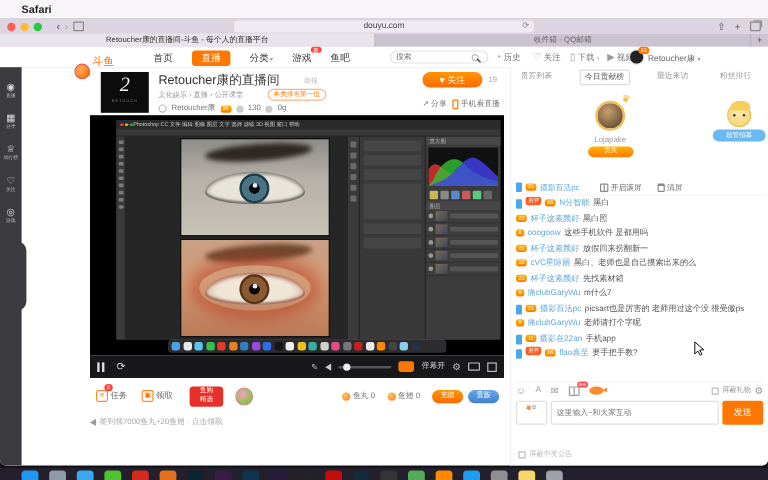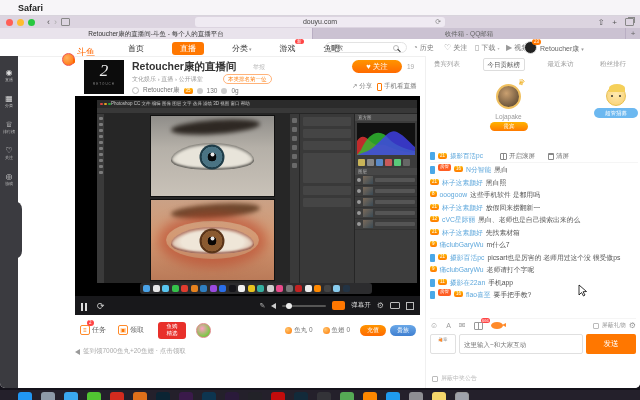--- a/index.html
+++ b/index.html
@@ -31,21 +31,21 @@
 .tab{flex:1;font-size:6.5px;color:#666;text-align:center;line-height:11px;white-space:nowrap;overflow:hidden;border-right:1px solid #b9aec3}
 .tab.active{background:#e9e3ec;color:#333}
 .tab-plus{width:14px;line-height:11px;text-align:center;font-size:8px;color:#666}
 
 #dheader{position:absolute;left:0;top:23px;width:640px;height:18px;background:#fff;border-bottom:1px solid #f0f0f0;display:flex;align-items:center}
 #logo{position:absolute;left:62px;top:2px;display:flex;align-items:center;gap:2px}
 #logo .fish{width:13px;height:13px;border-radius:50%;background:radial-gradient(circle at 35% 35%,#ffb25e,#f60);border:1px solid #e55;position:relative}
 #logo .fish::after{content:"";position:absolute;right:-3px;top:4px;border-left:4px solid #f60;border-top:3px solid transparent;border-bottom:3px solid transparent}
 #logo .lt{font-size:9px;font-weight:normal;color:#f60;line-height:9px}
 #logo .ls{font-size:3.5px;color:#f60;letter-spacing:.5px}
-#nav{position:absolute;left:128px;top:0;height:18px;display:flex;align-items:center;gap:28px;font-size:8px;color:#333}
+#nav{position:absolute;left:128px;top:0;height:18px;display:flex;align-items:center;gap:16px;font-size:8px;color:#333}
 .nav-item{position:relative;cursor:pointer;white-space:nowrap}
 .nav-item.active{background:#ff7700;color:#fff;border-radius:3px;padding:1px 8px}
 .nav-item .caret{font-size:5px;color:#999;margin-left:1px}
 .nav-item .nbadge{position:absolute;top:-4px;right:-8px;background:#ff4444;color:#fff;font-size:4.5px;border-radius:3px;padding:0 2px;line-height:5px}
 #hsearch{position:absolute;left:325px;top:3px;width:82px;height:11px;border:1px solid #e3e3e3;border-radius:6px;display:flex;align-items:center;padding:0 4px;gap:3px}
 #hsearch input{border:0;outline:0;width:60px;font-size:6.5px;background:transparent;color:#666}
 .hact{position:absolute;top:4px;display:flex;align-items:center;gap:2px;font-size:7px;color:#777}
 .hact .ic{font-size:8px;color:#999;line-height:8px}
 #avatar{position:absolute;left:524px;top:2px;width:13px;height:13px;border-radius:50%;background:#222;border:1px solid #ddd}
 #avatar .ab{position:absolute;top:-3px;right:-5px;background:#ff7700;color:#fff;font-size:4.5px;border-radius:4px;padding:0 2px;line-height:5.5px}
@@ -54,21 +54,21 @@
 #lsb{position:absolute;left:0;top:40px;width:18px;height:332px;background:#3b3b40}
 #lsb .handle{position:absolute;left:14px;top:145px;width:8px;height:58px;background:#3b3b40;border-radius:0 8px 8px 0}
 .sbitem{width:18px;text-align:center;color:#cfcfcf;margin-top:12px}
 .sbitem .ic{font-size:8px;line-height:9px;display:block;color:#ddd}
 .sbitem .lb{font-size:4.5px;display:block;transform:scale(.9);color:#bbb}
 
 #room{position:absolute;left:75px;top:42px;width:345px;height:38px;background:#fff}
 #thumb{position:absolute;left:9px;top:2px;width:40px;height:34px;background:#0c0c0c;color:#eee;text-align:center}
 #thumb .two{font-family:"Liberation Serif","DejaVu Serif",serif;font-style:italic;font-size:17px;line-height:22px;display:block}
 #thumb .sub{font-size:3px;color:#888;letter-spacing:1px;display:block}
-#rtitle{position:absolute;left:57px;top:2px;font-size:10.5px;font-weight:bold;color:#333}
+#rtitle{position:absolute;left:57px;top:2px;font-size:10.5px;font-weight:normal;color:#333}
 #rreport{position:absolute;left:178px;top:5px;font-size:6px;color:#bbb}
 #rcrumb{position:absolute;left:57px;top:17px;font-size:6px;color:#999}
 #rpill{position:absolute;left:148px;top:15.5px;font-size:5.5px;color:#ff7700;border:1px solid #ffb37a;border-radius:6px;padding:0 4px;line-height:8px}
 #rline{position:absolute;left:57px;top:28px;display:flex;align-items:center;gap:4px;font-size:6.5px;color:#777}
 .lvbadge{background:linear-gradient(#ffb400,#ff7a00);color:#fff;font-size:4.5px;border-radius:2px;padding:0 2px;line-height:6px}
 .stat-ic{width:6px;height:6px;border-radius:50%;background:#ccc;display:inline-block}
 #rfollow{position:absolute;left:277px;top:2px;width:50px;height:13px;background:linear-gradient(#ff9500,#ff6a00);border-radius:8px;color:#fff;font-size:7.5px;text-align:center;line-height:13px}
 #rfcount{position:absolute;left:332px;top:5px;font-size:6.5px;color:#aaa}
 #rshare{position:absolute;left:277px;top:24px;font-size:6.5px;color:#777}
 #rmobile{position:absolute;left:302px;top:24px;font-size:6.5px;color:#777;display:flex;gap:2px;align-items:center}
@@ -166,21 +166,21 @@
 #ctoolbar .tbi{font-size:8px;line-height:10px;position:relative}
 #giftic{width:9px;height:8px;border:1px solid #999;border-radius:1px;background:linear-gradient(#999,#999) 50% 0/1px 100% no-repeat;position:relative}
 #giftic .gb{position:absolute;top:-5px;left:6px;background:#ff4444;color:#fff;font-size:4px;border-radius:3px;padding:0 1.5px;line-height:5px}
 #ctoolbar .rt{margin-left:auto;display:flex;align-items:center;gap:3px;font-size:6px;color:#999}
 .cbox{width:6px;height:6px;border:1px solid #bbb;border-radius:1px}
 #cinput{position:absolute;left:4px;top:278px;width:206px;height:20px;display:flex;gap:3px;align-items:stretch}
 #medalsel{width:26px;border:1px solid #e0e0e0;border-radius:2px;text-align:center;font-size:4.5px;color:#999;padding-top:2px}
 .fishic{width:12px;height:7px;background:#ff8a2a;border-radius:50%;margin:0 auto;position:relative}
 .fishic::after{content:"";position:absolute;right:-3px;top:1px;border-left:4px solid #ff8a2a;border-top:2.5px solid transparent;border-bottom:2.5px solid transparent;transform:rotate(180deg)}
 #cinput input{flex:1;border:1px solid #e0e0e0;border-radius:2px;font-size:6.5px;padding:0 4px;outline:0;color:#555}
-#sendbtn{width:50px;background:#ff7700;border-radius:2px;color:#fff;font-size:7.5px;text-align:center;line-height:20px}
+#sendbtn{width:34px;background:#ff7700;border-radius:2px;color:#fff;font-size:7.5px;text-align:center;line-height:20px}
 #pfooter{position:absolute;left:6px;top:318px;font-size:6px;color:#bbb;display:flex;gap:3px;align-items:center}
 
 #dock{position:absolute;left:0;top:390px;width:640px;height:10px;background:rgba(38,34,44,.92);z-index:30}
 #dockicons{position:absolute;left:18px;top:392px;display:flex;gap:9px;z-index:35}
 .dic{width:14px;height:14px;border-radius:3px}
 .dic.trash{background:rgba(200,205,215,.75);border:1px solid #999}
 #cursor{position:absolute;left:578px;top:284px;z-index:60}
 </style>
 </head>
 <body>

